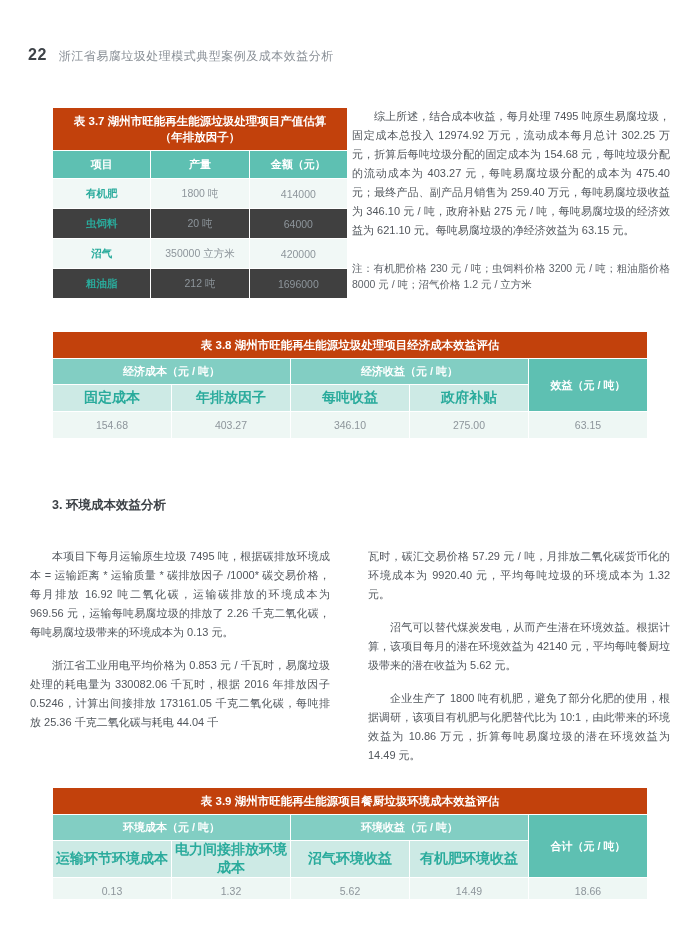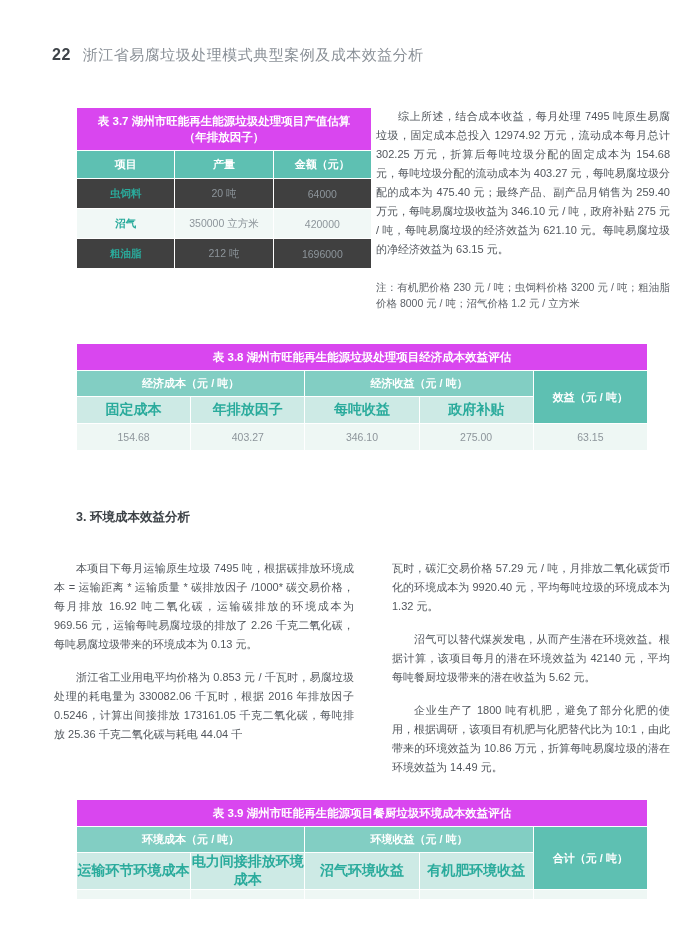--- a/index.html
+++ b/index.html
@@ -5,29 +5,28 @@
   * { margin:0; padding:0; box-sizing:border-box; }
   html,body { background:#fff; }
   .page {
     position:relative;
     width:700px; height:899px;
     margin:0 auto;
     background:#ffffff;
     font-family:"Liberation Sans","DejaVu Sans",sans-serif;
     color:#51565c;
     overflow:hidden;
-    padding-left:24px;
   }
   
   .page-header {
     display:flex; align-items:baseline; gap:12px;
     padding:46px 30px 0 28px;
   }
   .page-num { font-size:16px; font-weight:bold; color:#3e4348; letter-spacing:0.5px; }
-  .page-header-title { font-size:15px; color:#8a9097; letter-spacing:0.5px; }
+  .page-header-title { font-size:12px; color:#8a9097; letter-spacing:0.5px; }
 
   
   .content { padding:0 30px; }
   .two-col { display:flex; }
   .col-left  { width:296px; flex:0 0 296px; }
   .col-right { flex:1; margin-left:26px; }
   .row1 { margin-top:42px; align-items:flex-start; }
 
   p.body {
     font-size:11px; line-height:19px; text-align:justify;
@@ -37,21 +36,21 @@
   p.body + p.body { margin-top:14px; }
   .note {
     margin-top:20px;
     font-size:10.5px; line-height:16px; color:#5d6268; text-align:justify;
   }
 
   
   table { border-collapse:separate; border-spacing:1px; width:100%; table-layout:fixed; }
   td { text-align:center; vertical-align:middle; }
   .t-title {
-    background:#d946ef; color:#ffffff; font-weight:bold;
+    background:#c2410c; color:#ffffff; font-weight:bold;
     font-size:11.5px; line-height:16px; padding:5px 6px;
   }
   .t-head   { background:#5ec0b2; color:#ffffff; font-weight:bold; font-size:11px; height:27px; }
   .t-group  { background:#82cec3; color:#ffffff; font-weight:bold; font-size:11px; height:25px; }
   .t-benefit{ background:#5ec0b2; color:#ffffff; font-weight:bold; font-size:11px; }
   .t-sub    { background:#cdeae5; color:#2aab9c; font-weight:bold; font-size:14px; height:26px; }
   .t-val    { background:#eef7f4; color:#8d959b; font-size:10.5px; height:26px; }
 
   
   .t37-wrap { margin-left:22px; width:296px; }
@@ -97,20 +96,25 @@
               <td colspan="3" class="t-title">
                 <div>表 3.7 湖州市旺能再生能源垃圾处理项目产值估算</div>
                 <div>（年排放因子）</div>
               </td>
             </tr>
             <tr>
               <td class="t-head">项目</td>
               <td class="t-head">产量</td>
               <td class="t-head">金额（元）</td>
             </tr>
+            <tr class="data light">
+              <td class="lbl">有机肥</td>
+              <td class="cell">1800 吨</td>
+              <td class="cell">414000</td>
+            </tr>
             <tr class="data dark">
               <td class="lbl">虫饲料</td>
               <td class="cell">20 吨</td>
               <td class="cell">64000</td>
             </tr>
             <tr class="data light">
               <td class="lbl">沼气</td>
               <td class="cell">350000 立方米</td>
               <td class="cell">420000</td>
             </tr>

